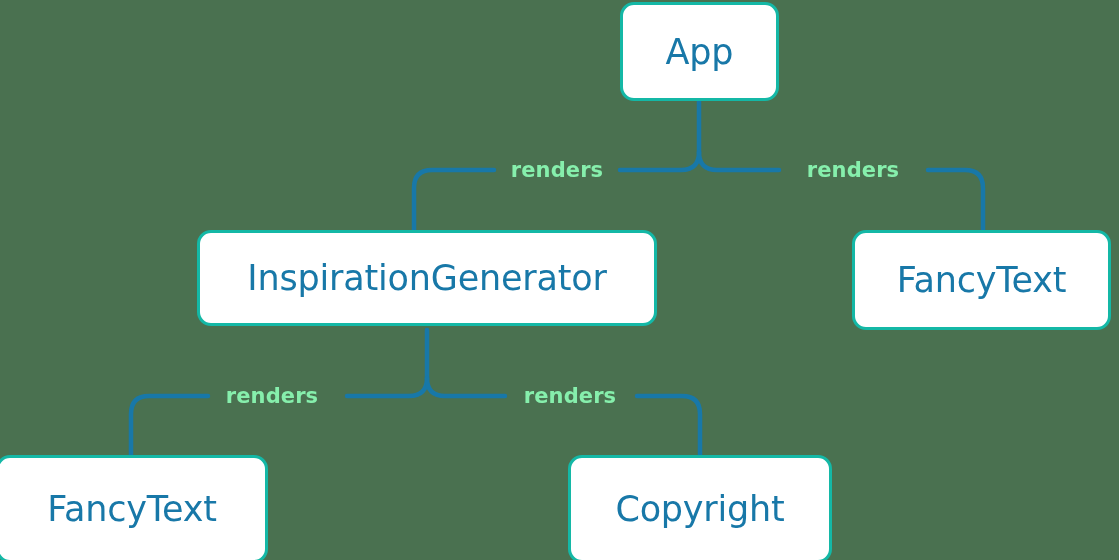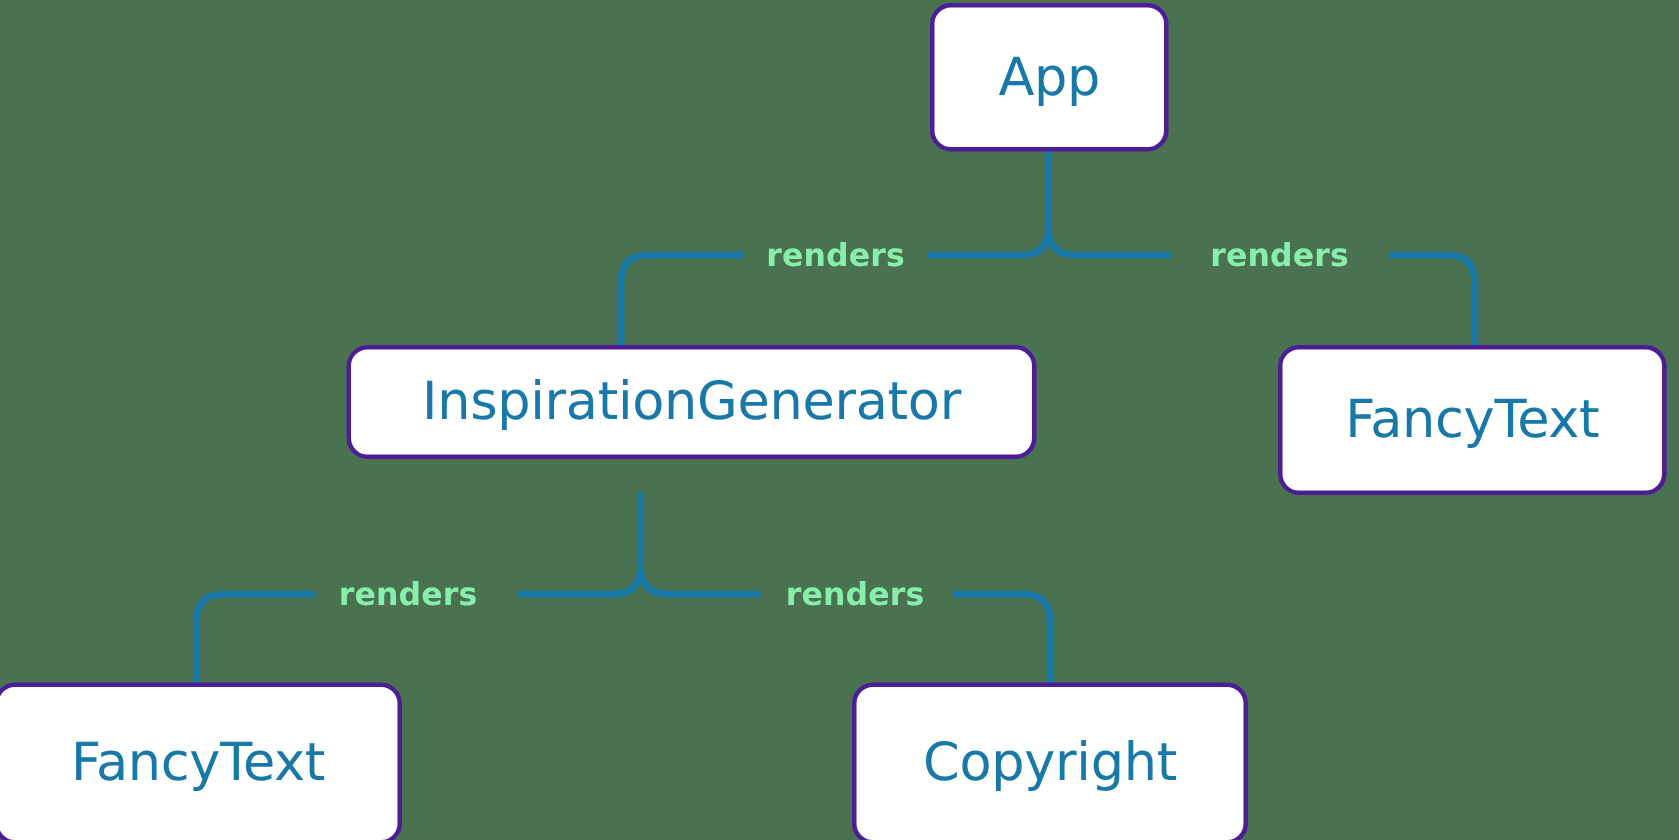--- a/index.html
+++ b/index.html
@@ -22,21 +22,21 @@
     position: absolute;
     left: 0;
     top: 0;
     width: 1119px;
     height: 560px;
   }
   .node {
     position: absolute;
     box-sizing: border-box;
     background: #ffffff;
-    border: 3px solid #4c1d95;
+    border: 3px solid #14b8a6;
     border-radius: 14px;
     display: flex;
     align-items: center;
     justify-content: center;
     color: #1878a8;
     font-family: "DejaVu Sans", sans-serif;
     font-size: 35px;
     font-weight: 400;
     letter-spacing: -0.2px;
     white-space: nowrap;
@@ -71,21 +71,21 @@
 
     <path d="M 427 378 Q 427 396 409 396 L 347 396 M 208 396 L 149 396 Q 131 396 131 414 L 131 455" stroke="#1878a8" stroke-width="4.5" stroke-linecap="round"></path>
 
     <path d="M 427 378 Q 427 396 445 396 L 505 396 M 637 396 L 682 396 Q 700 396 700 414 L 700 455" stroke="#1878a8" stroke-width="4.5" stroke-linecap="round"></path>
   </svg>
 
   <div class="node" style="left:620px; top:2px; width:159px; height:99px;">
     <span>App</span>
   </div>
 
-  <div class="node" style="left:197px; top:230px; width:460px; height:76px;margin-left:34px;">
+  <div class="node" style="left:197px; top:230px; width:460px; height:96px;">
     <span>InspirationGenerator</span>
   </div>
 
   <div class="node" style="left:852px; top:230px; width:259px; height:100px;">
     <span>FancyText</span>
   </div>
 
   <div class="node" style="left:-4px; top:455px; width:272px; height:108px;">
     <span>FancyText</span>
   </div>

